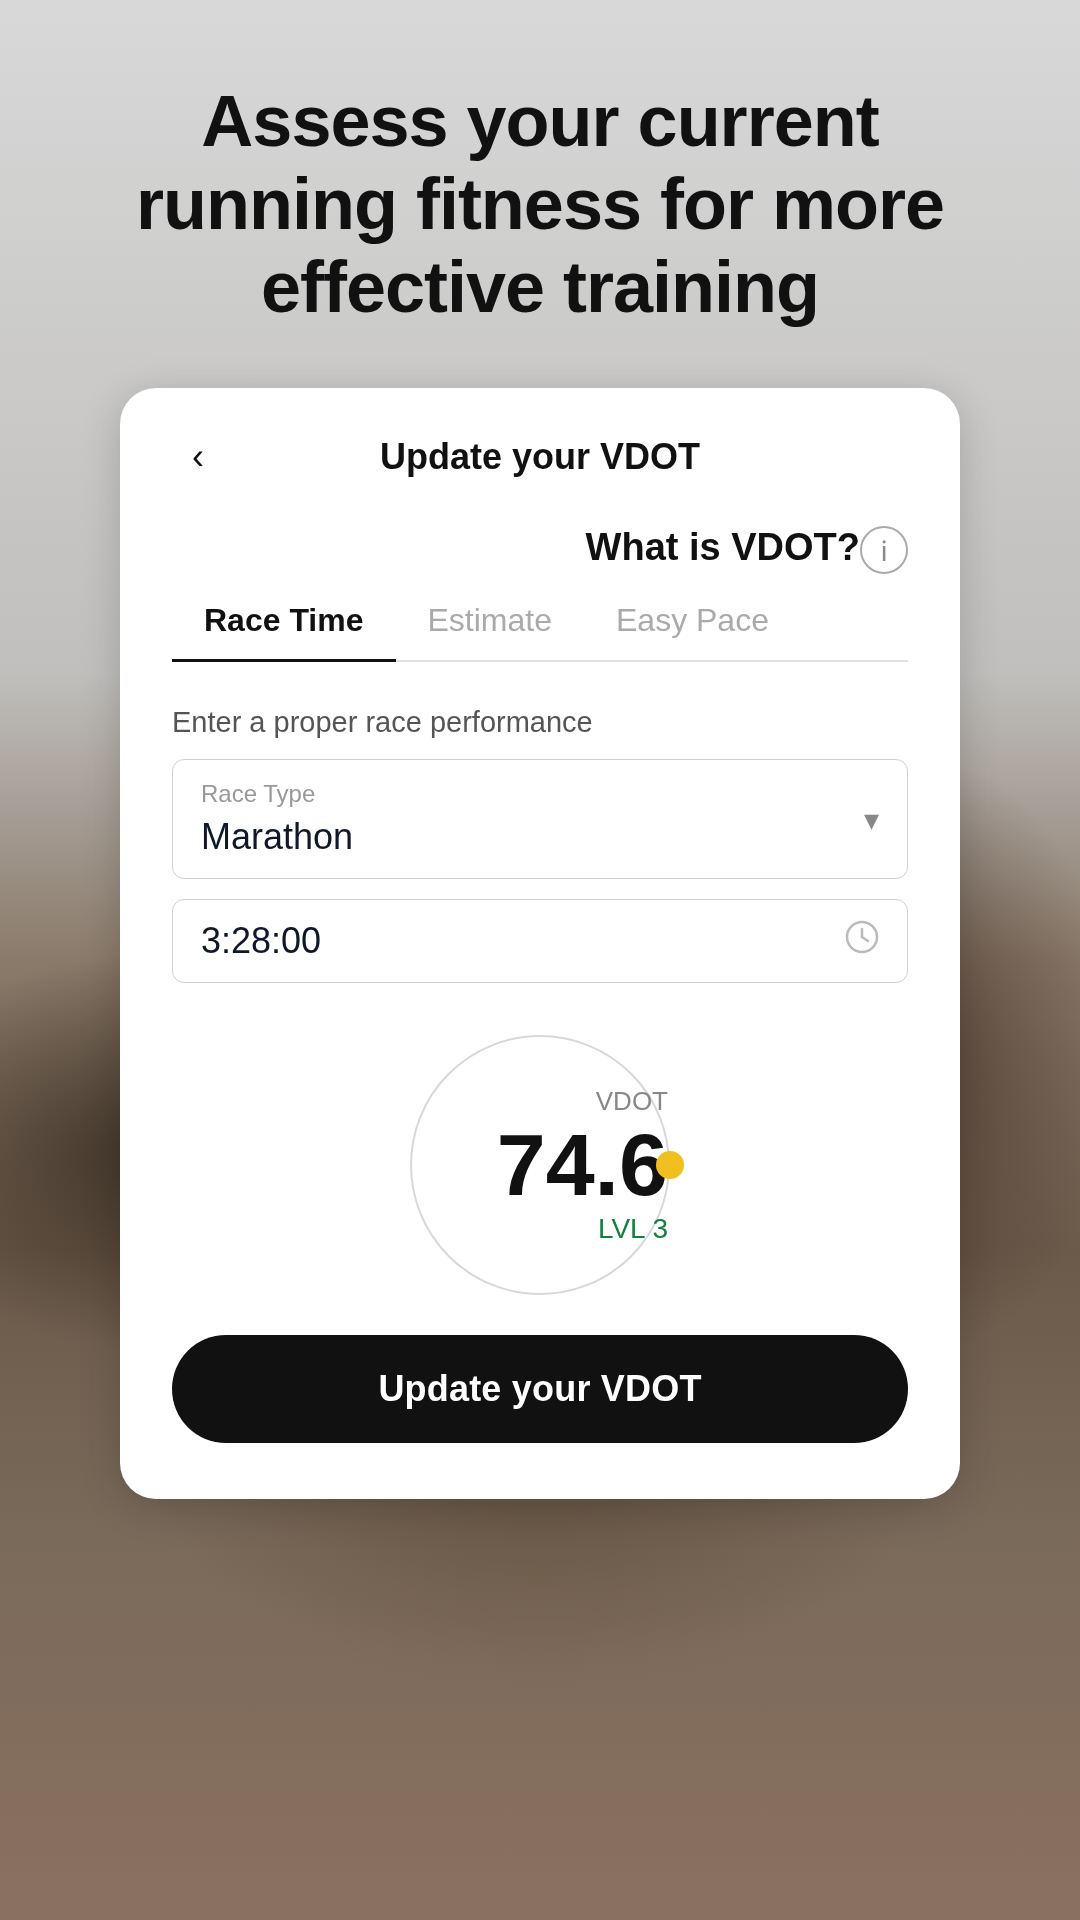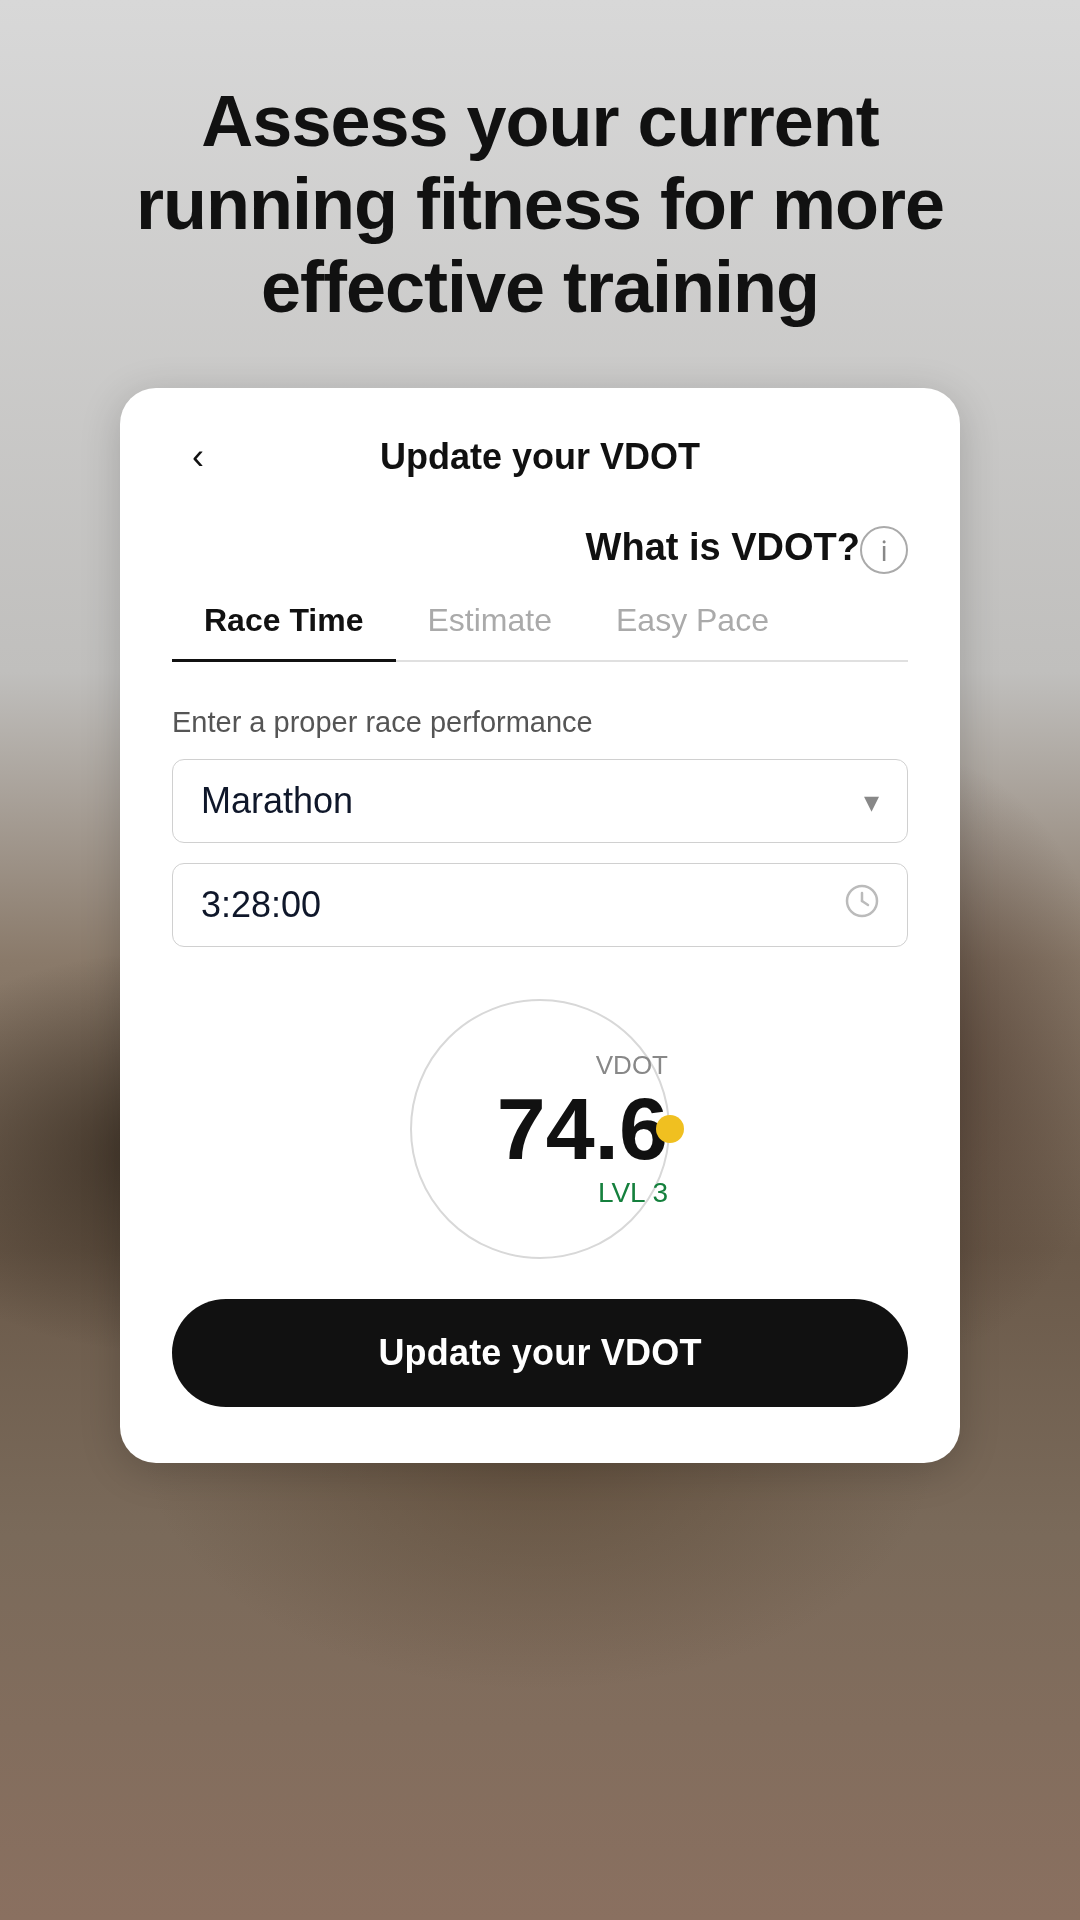--- a/index.html
+++ b/index.html
@@ -300,20 +300,21 @@
 
     <div class="tabs">
       <button class="tab active">Race Time</button>
       <button class="tab">Estimate</button>
       <button class="tab">Easy Pace</button>
     </div>
 
     <p class="section-label">Enter a proper race performance</p>
 
     <div class="input-group">
+      <div class="input-label">Race Type</div>
       <div class="input-value">Marathon</div>
       <span class="dropdown-icon">▾</span>
     </div>
 
     <div class="input-group">
       <div class="input-value">3:28:00</div>
       <span class="input-icon">
         <svg width="34" height="34" viewBox="0 0 34 34" fill="none">
           <circle cx="17" cy="17" r="15" stroke="#bbb" stroke-width="2.5"></circle>
           <line x1="17" y1="9" x2="17" y2="17" stroke="#bbb" stroke-width="2.5" stroke-linecap="round"></line>

